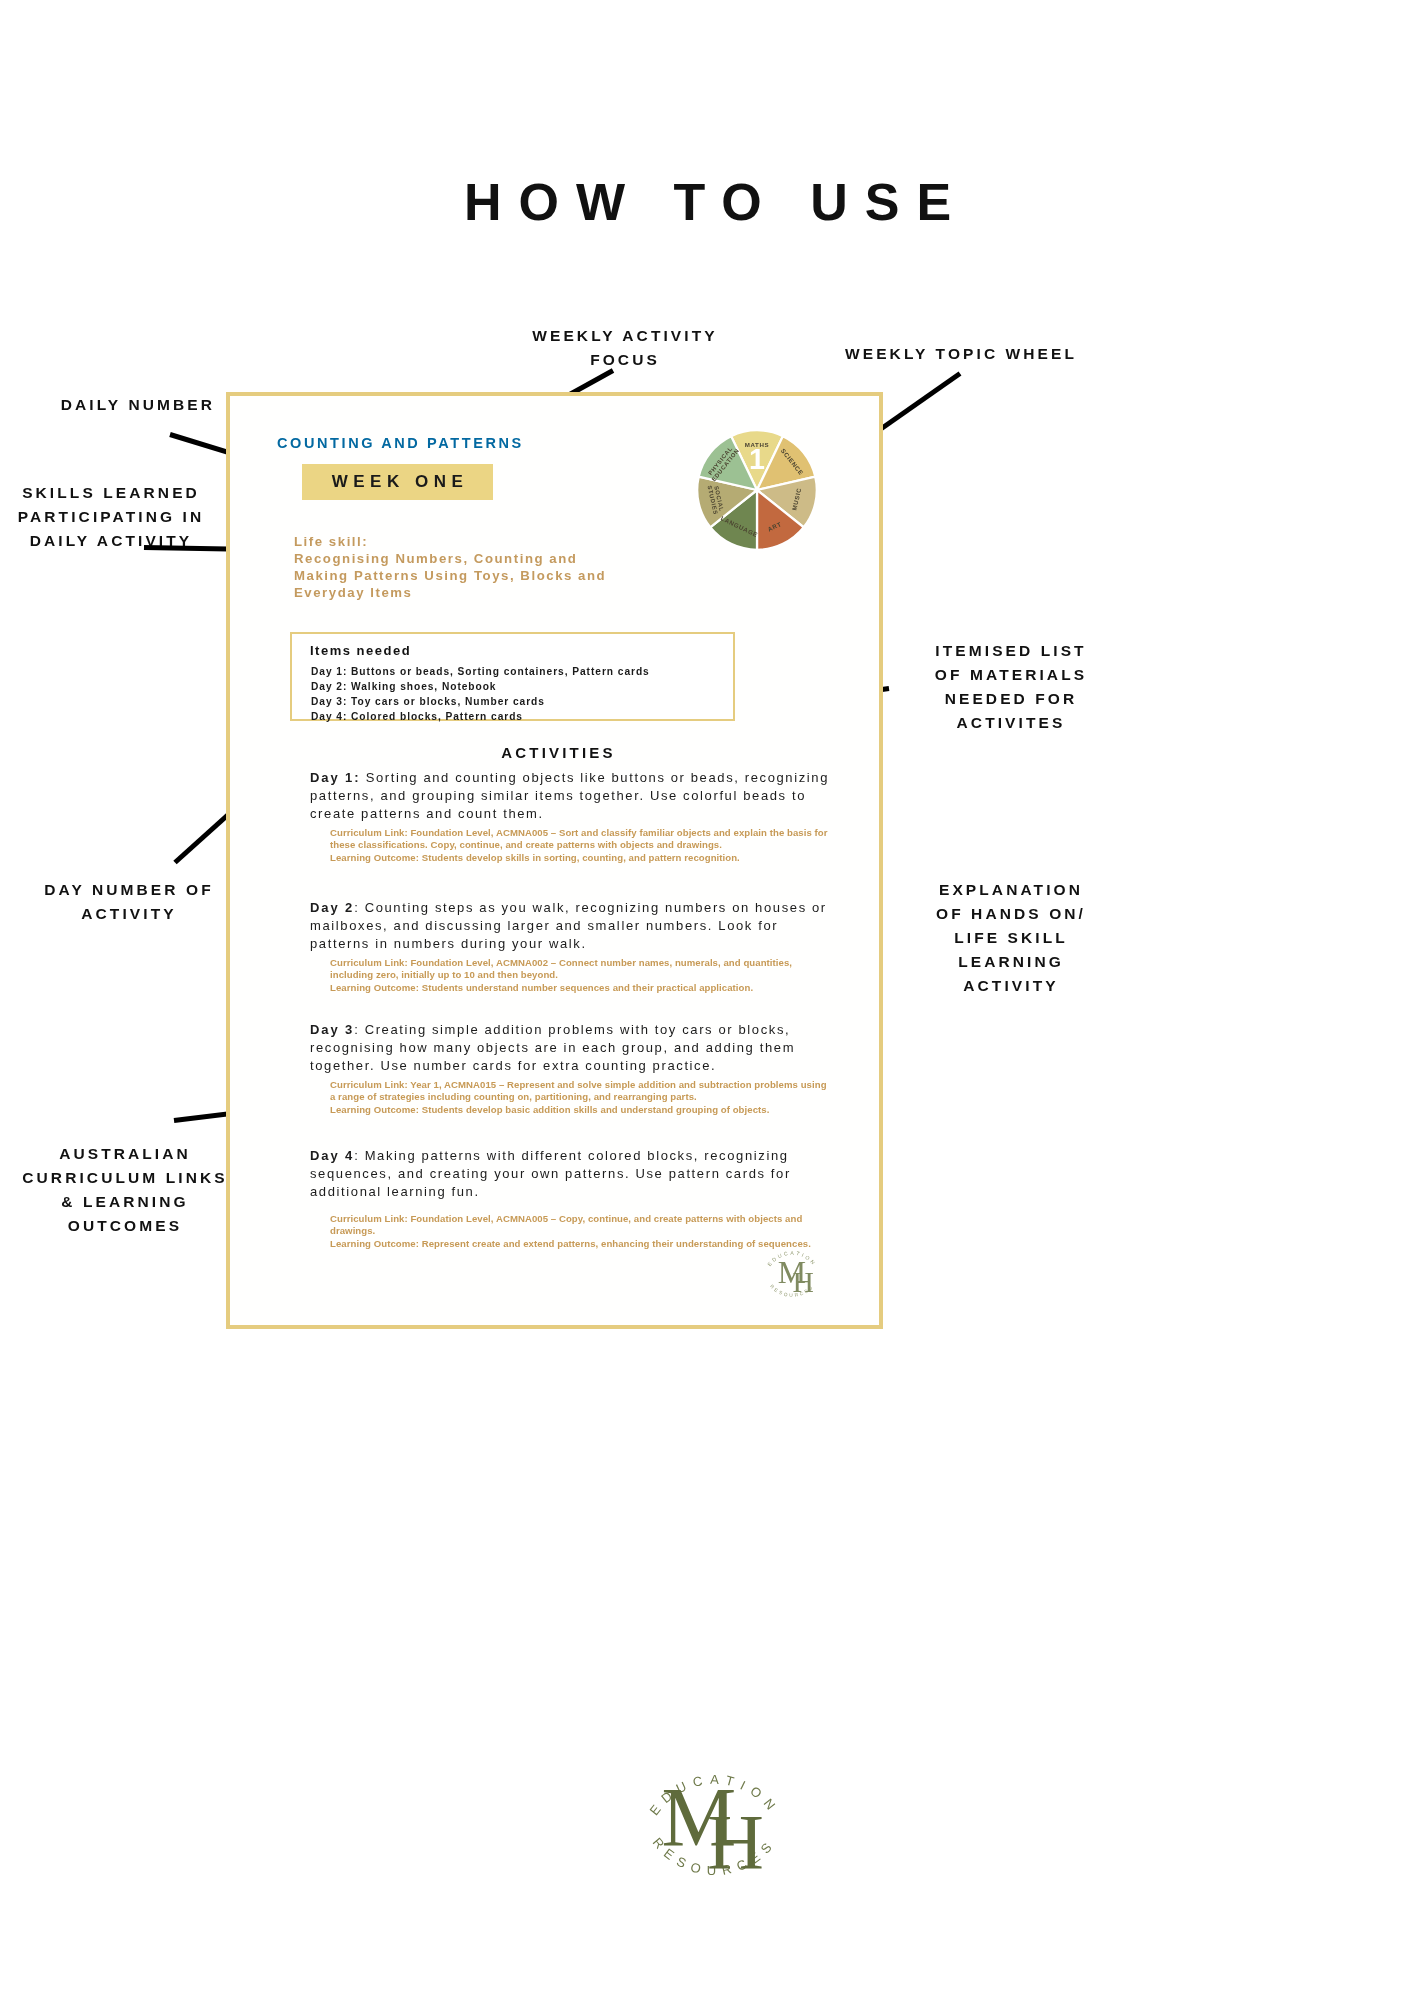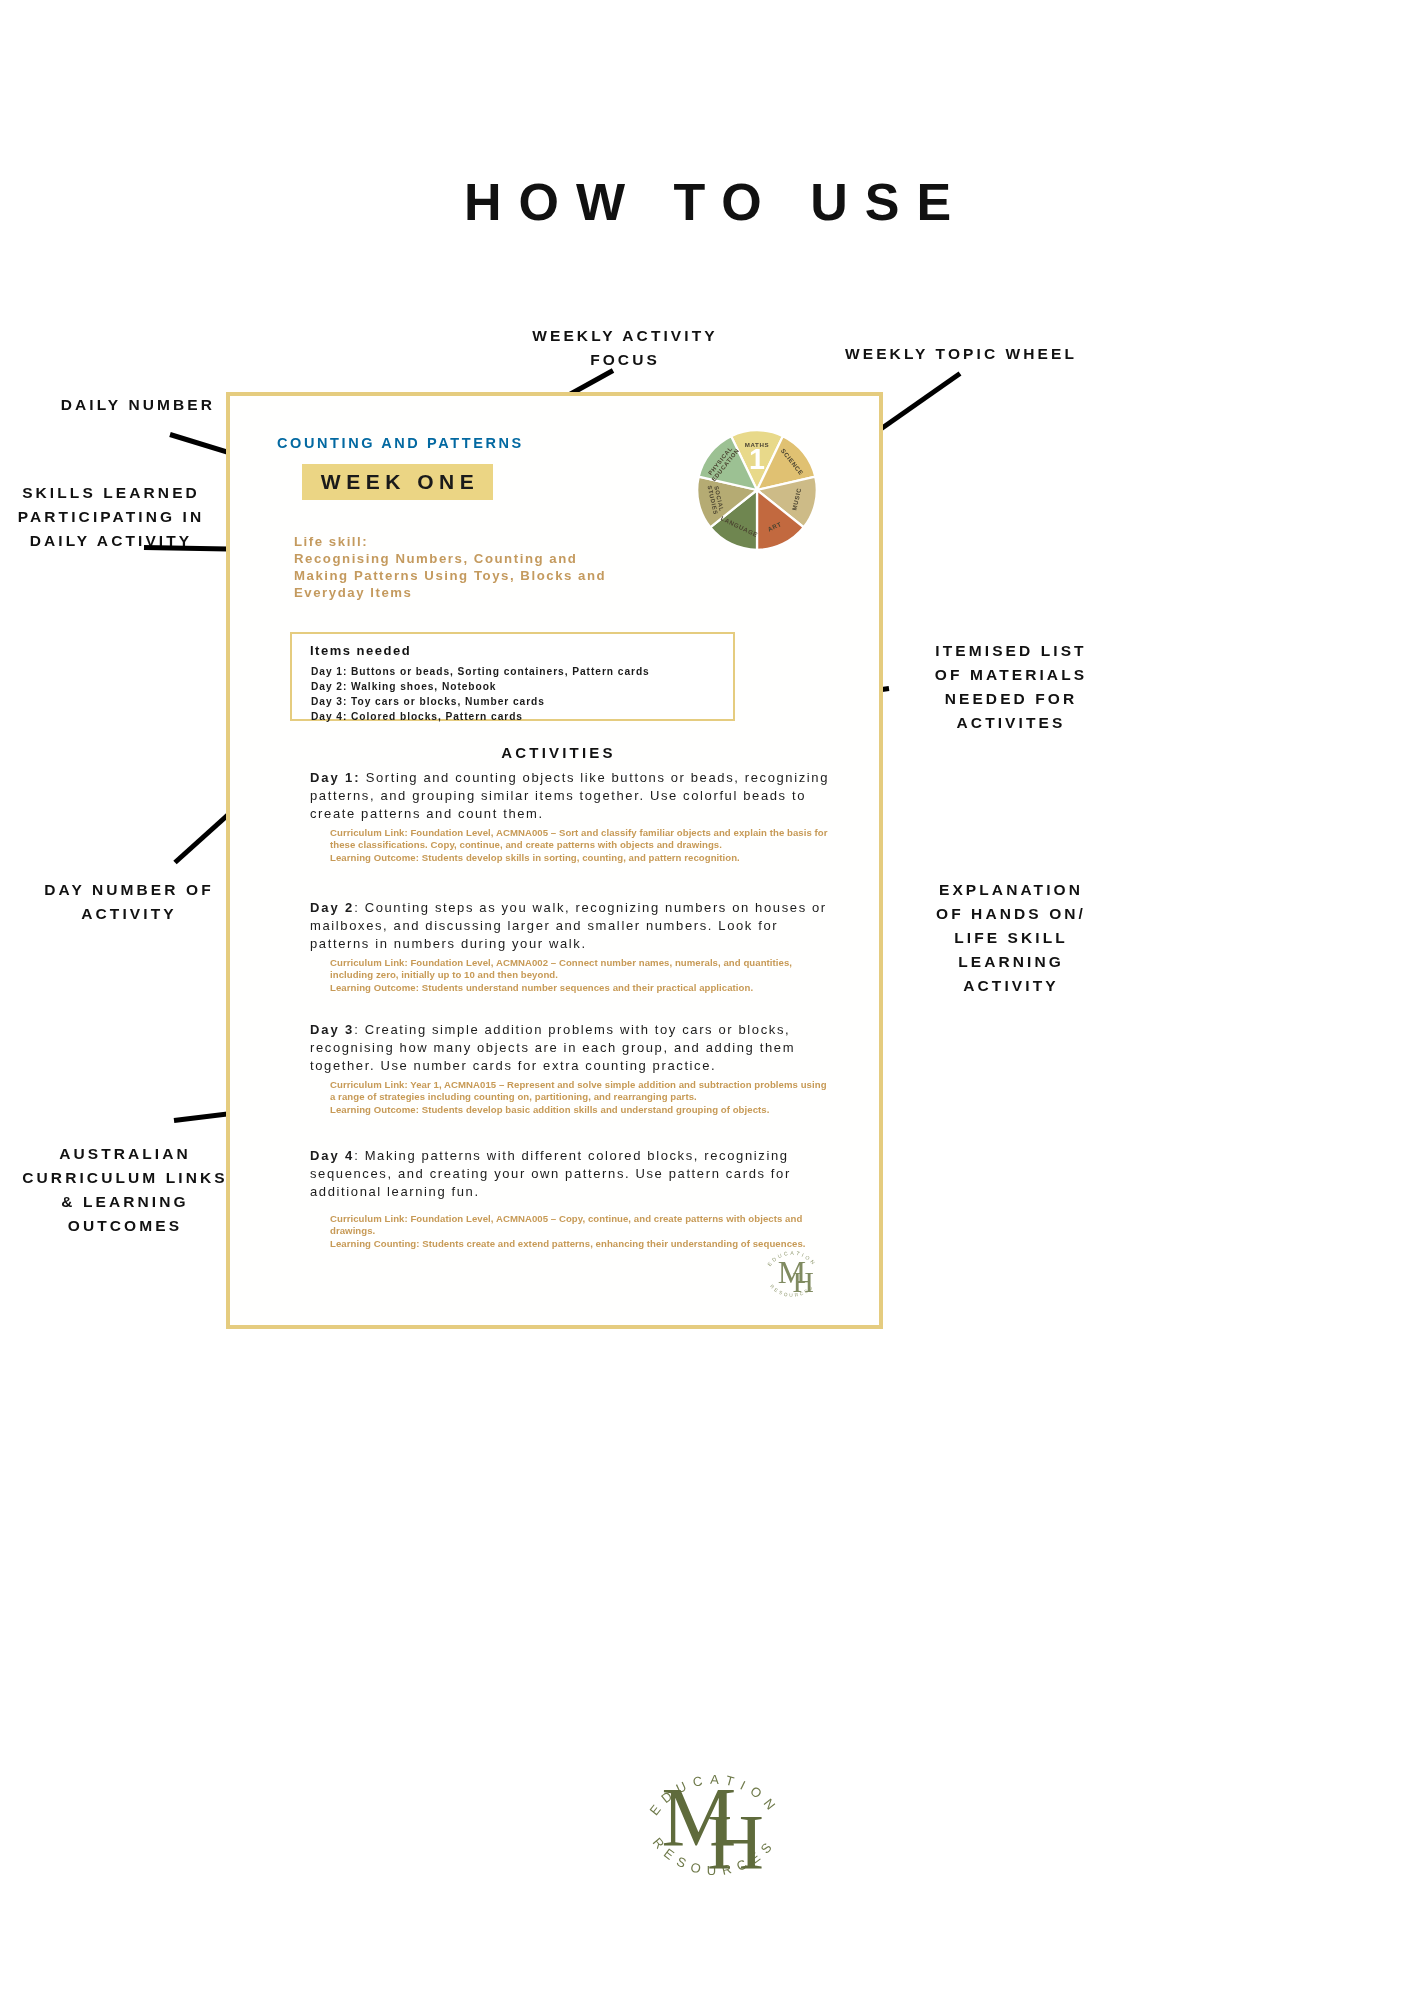--- a/index.html
+++ b/index.html
@@ -53,21 +53,21 @@
     color: #0369a1;
   }
 
   .week-chip {
     position: absolute; left: 72px; top: 68px;
     width: 191px; height: 36px;
     background: #ebd584;
     display: flex; align-items: center; justify-content: center;
   }
   .week-chip span {
-    font-size: 21px; font-weight: 600; letter-spacing: 5.5px;
+    font-size: 17px; font-weight: 600; letter-spacing: 5.5px;
     color: #1a1a1a; text-indent: 5px;
   }
 
   .lifeskill {
     position: absolute; left: 64px; top: 138px; width: 340px;
     color: #c49a5e;
     font-size: 13.2px; font-weight: 600; letter-spacing: 1.55px;
     line-height: 1.28;
   }
   .lifeskill .ls-head { display: block; }
@@ -240,21 +240,21 @@
         <div>Learning Outcome: Students develop basic addition skills and understand grouping of objects.</div>
       </div>
     </div>
 
     <div class="day-block" style="top:751px;">
       <div class="day-body">
         <b>Day 4</b><span>: Making patterns with different colored blocks, recognizing sequences, and creating your own patterns. Use pattern cards for additional learning fun.</span>
       </div>
       <div class="curric" style="margin-top:11px;">
         <div>Curriculum Link: Foundation Level, ACMNA005 – Copy, continue, and create patterns with objects and drawings.</div>
-        <div>Learning Counting: Students create and extend patterns, enhancing their understanding of sequences.</div>
+        <div>Learning Outcome: Represent create and extend patterns, enhancing their understanding of sequences.</div>
       </div>
     </div>
 
     <div class="wheel-wrap">
       <svg width="130" height="130" viewBox="0 0 200 200">
         <defs>
           <path id="arcMaths" d="M 100 100 m -52 -52 a 73.5 73.5 0 0 1 104 0" fill="none"></path>
           <path id="arcScience" d="M 143 40 L 181 104" fill="none"></path>
           <path id="arcMusic" d="M 184 118 L 150 172" fill="none"></path>
           <path id="arcArt" d="M 139 182 L 86 194" fill="none"></path>

